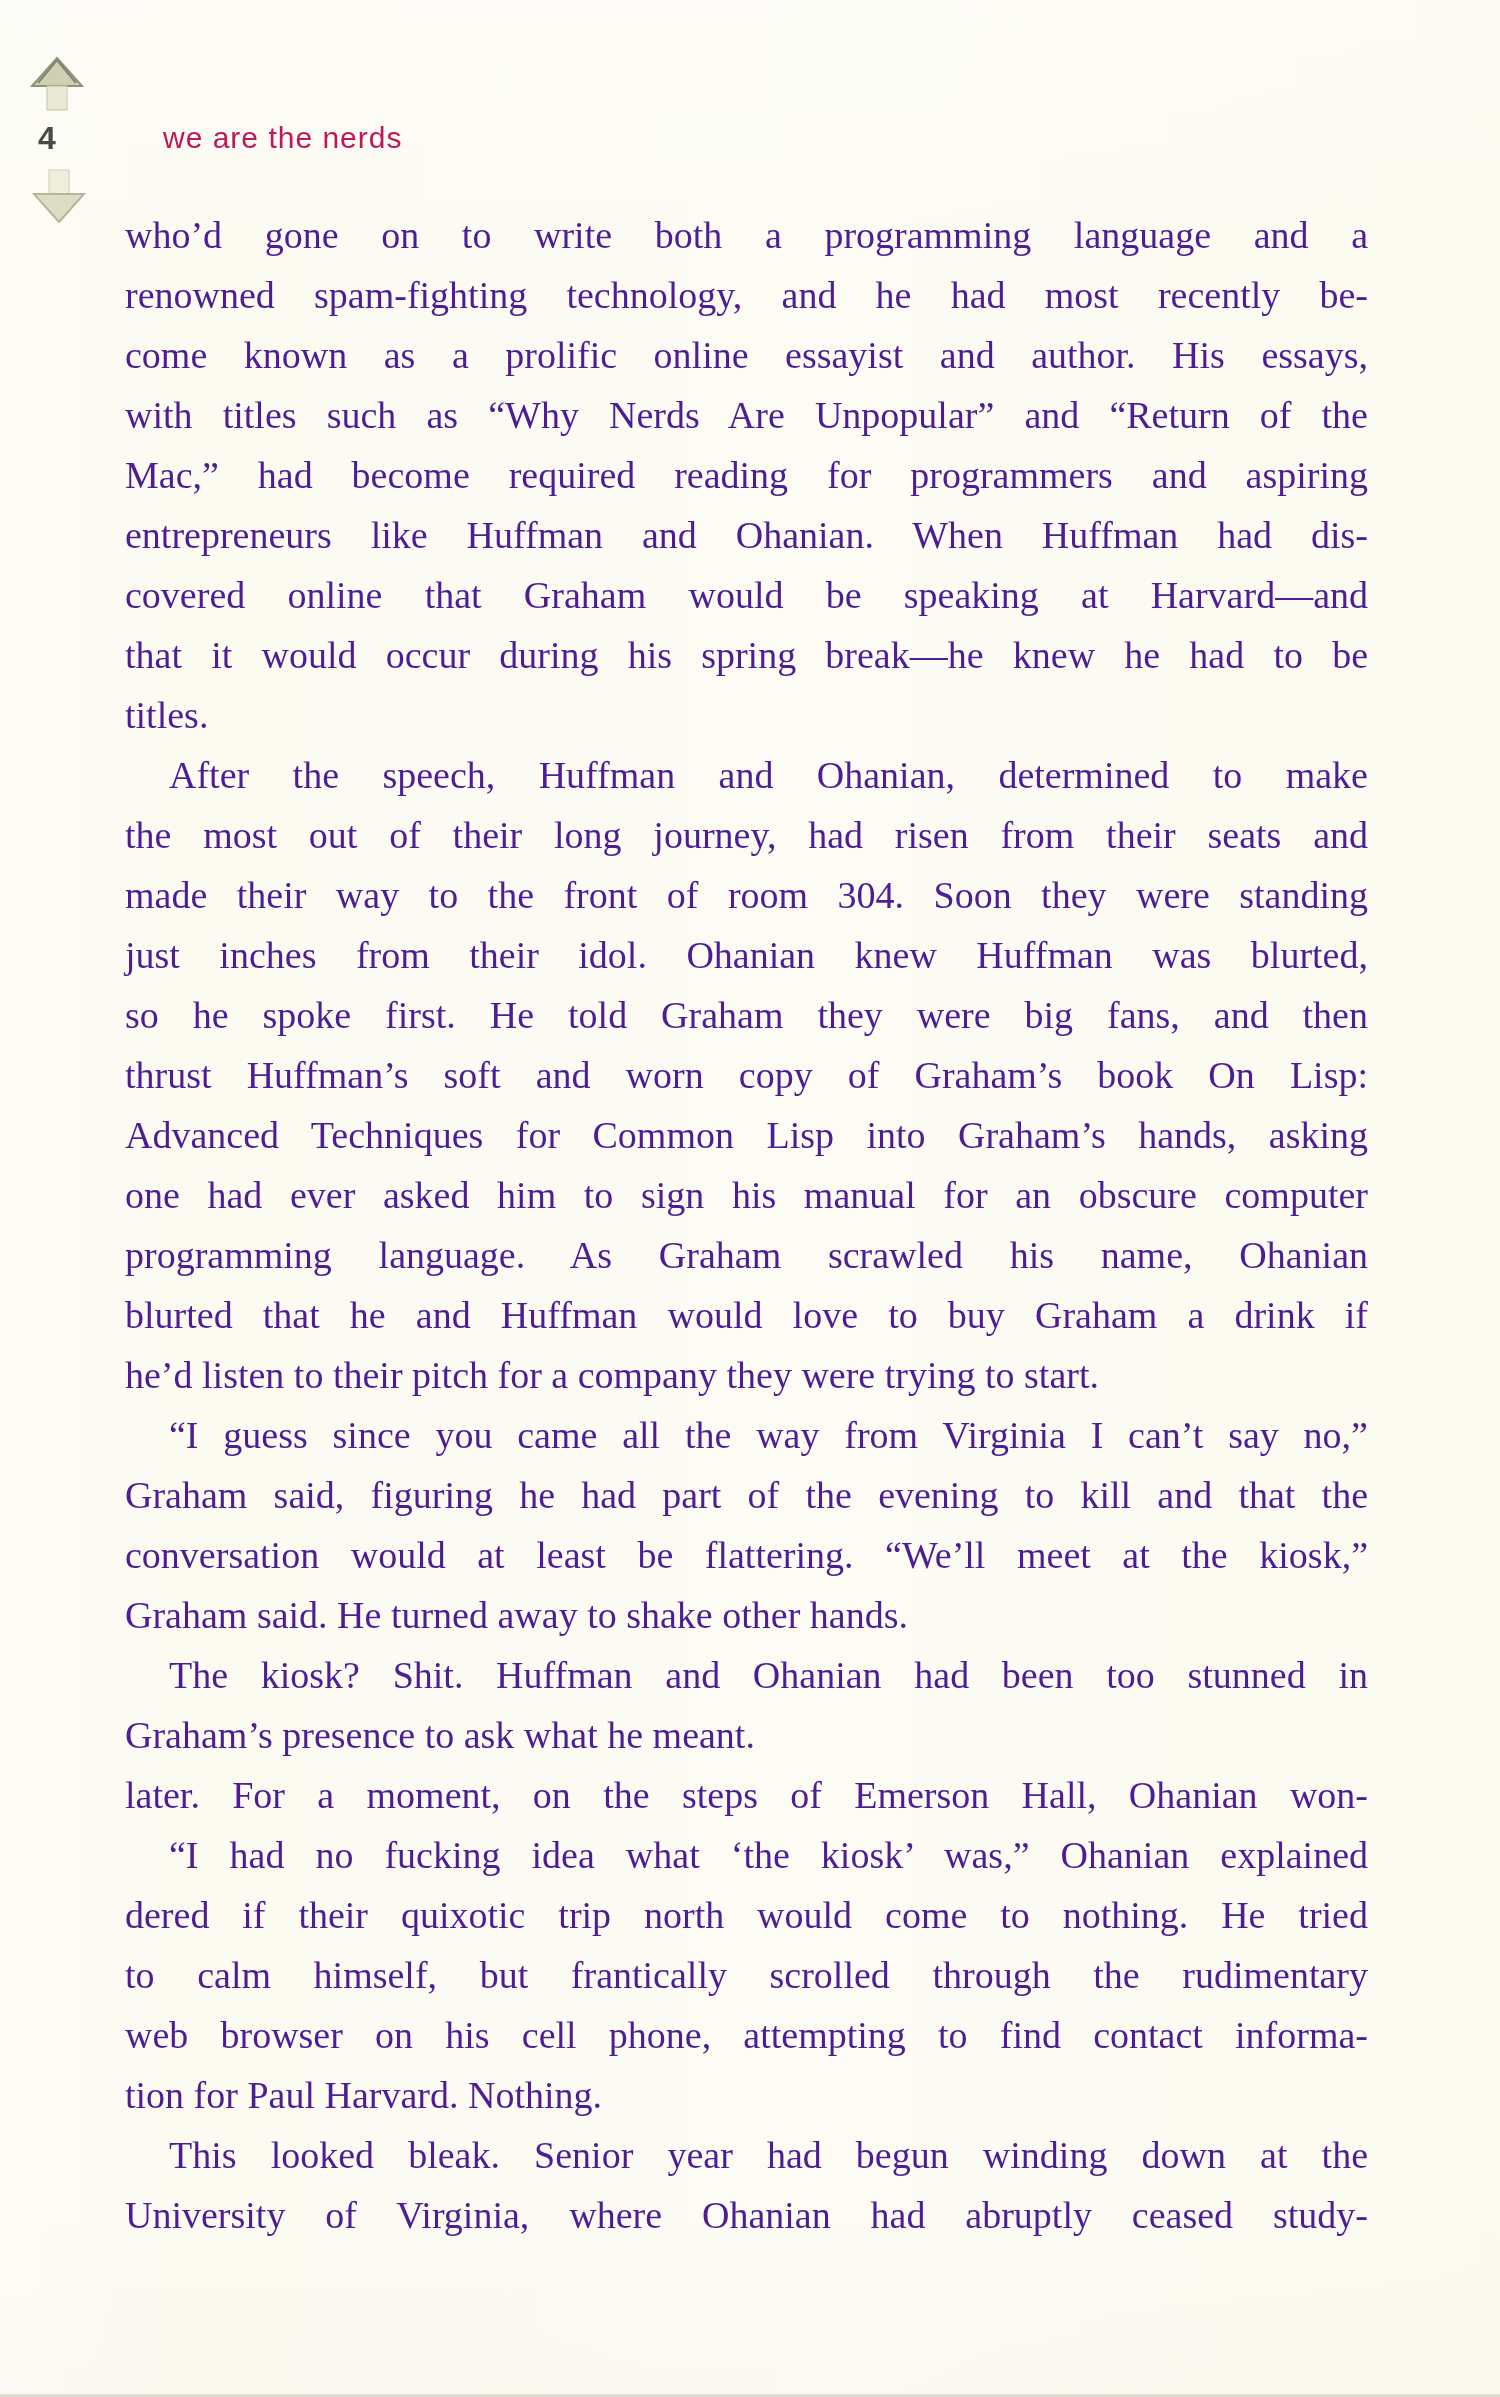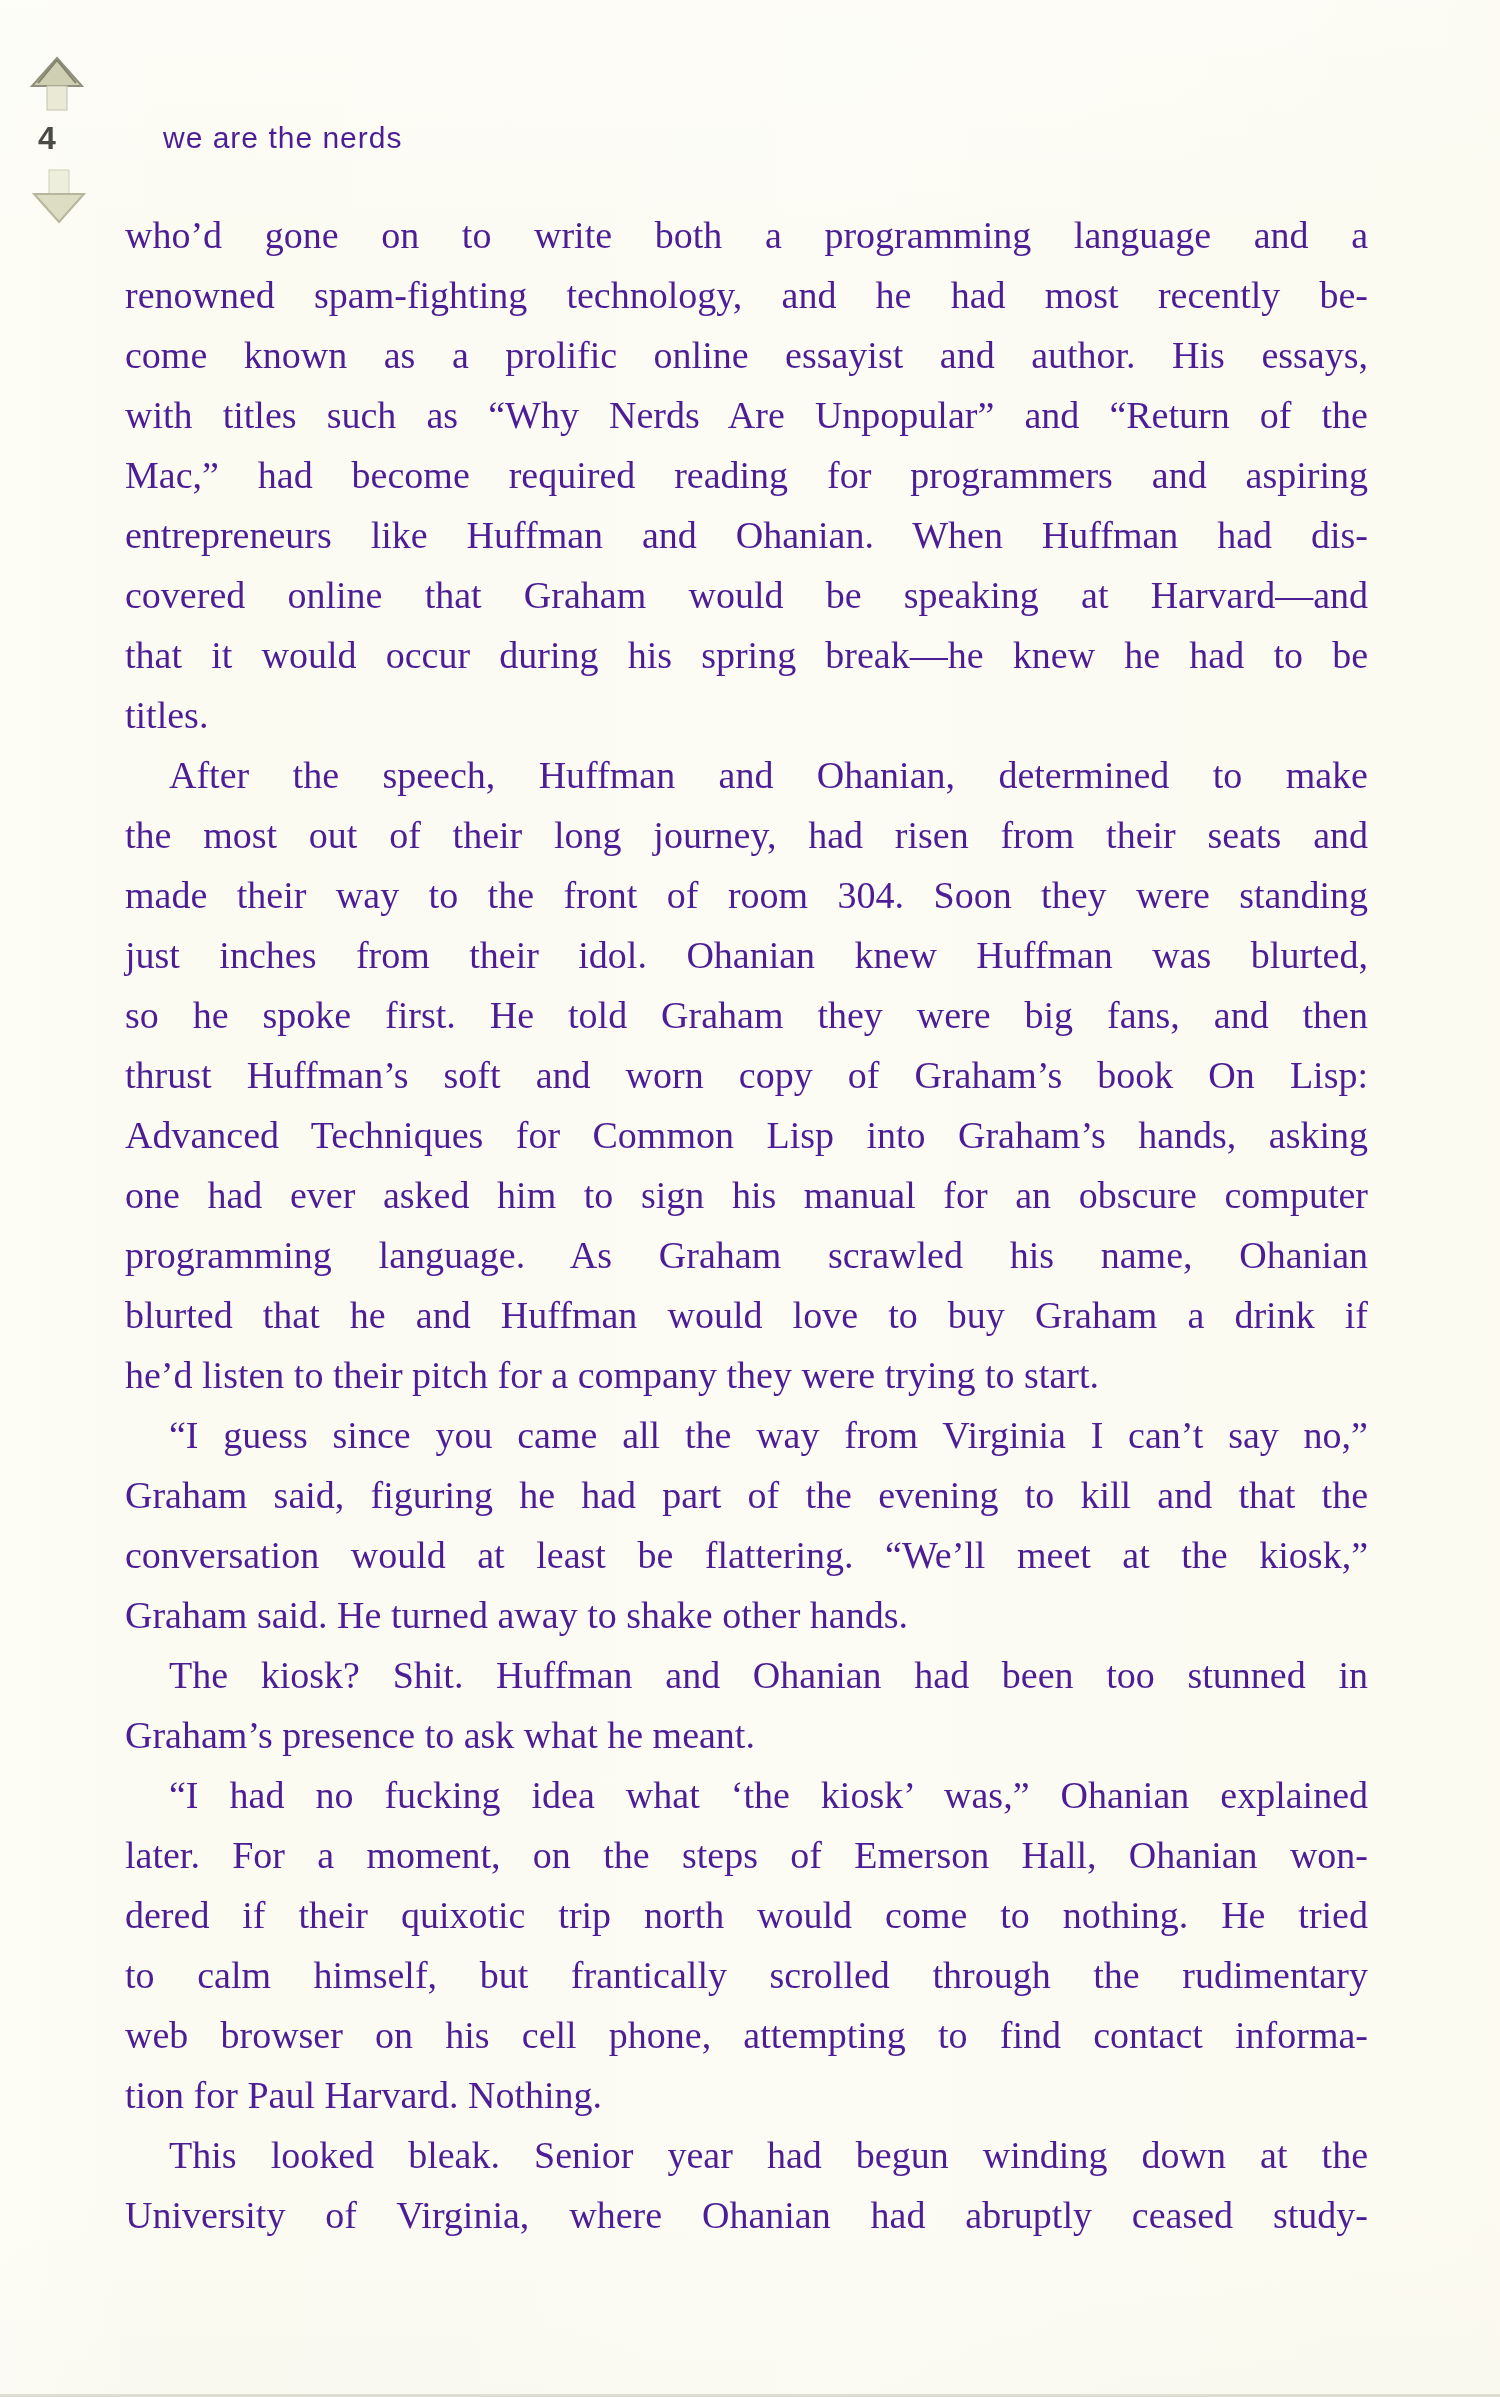--- a/index.html
+++ b/index.html
@@ -43,21 +43,21 @@
     font-weight: 700;
     color: #4a4a46;
   }
   .running-head {
     position: absolute;
     left: 163px; top: 121px;
     font-family: "Liberation Sans", sans-serif;
     font-size: 30px;
     font-weight: 400;
     letter-spacing: 1px;
-    color: #4c1d95;
+    color: #be185d;
   }
 
   
   .body-text {
     position: absolute;
     left: 125px;
     top: 205px;
     width: 1243px;
     font-size: 38px;
     color: #4c1d95;
@@ -117,22 +117,22 @@
     <div class="line j"><span>one had ever asked him to sign his manual for an obscure computer</span></div>
     <div class="line j"><span>programming language. As Graham scrawled his name, Ohanian</span></div>
     <div class="line j"><span>blurted that he and Huffman would love to buy Graham a drink if</span></div>
     <div class="line"><span>he’d listen to their pitch for a company they were trying to start.</span></div>
     <div class="line j ind"><span>“I guess since you came all the way from Virginia I can’t say no,”</span></div>
     <div class="line j"><span>Graham said, figuring he had part of the evening to kill and that the</span></div>
     <div class="line j"><span>conversation would at least be flattering. “We’ll meet at the kiosk,”</span></div>
     <div class="line"><span>Graham said. He turned away to shake other hands.</span></div>
     <div class="line j ind"><span>The kiosk? Shit. Huffman and Ohanian had been too stunned in</span></div>
     <div class="line"><span>Graham’s presence to ask what he meant.</span></div>
+    <div class="line j"><span>later. For a moment, on the steps of Emerson Hall, Ohanian won-</span></div>
     <div class="line j ind"><span>“I had no fucking idea what ‘the kiosk’ was,” Ohanian explained</span></div>
-    <div class="line j"><span>later. For a moment, on the steps of Emerson Hall, Ohanian won-</span></div>
     <div class="line j"><span>dered if their quixotic trip north would come to nothing. He tried</span></div>
     <div class="line j"><span>to calm himself, but frantically scrolled through the rudimentary</span></div>
     <div class="line j"><span>web browser on his cell phone, attempting to find contact informa-</span></div>
     <div class="line"><span>tion for Paul Harvard. Nothing.</span></div>
     <div class="line j ind"><span>This looked bleak. Senior year had begun winding down at the</span></div>
     <div class="line j"><span>University of Virginia, where Ohanian had abruptly ceased study-</span></div>
   </div>
 
 <div class="bottom-edge"></div>
 

